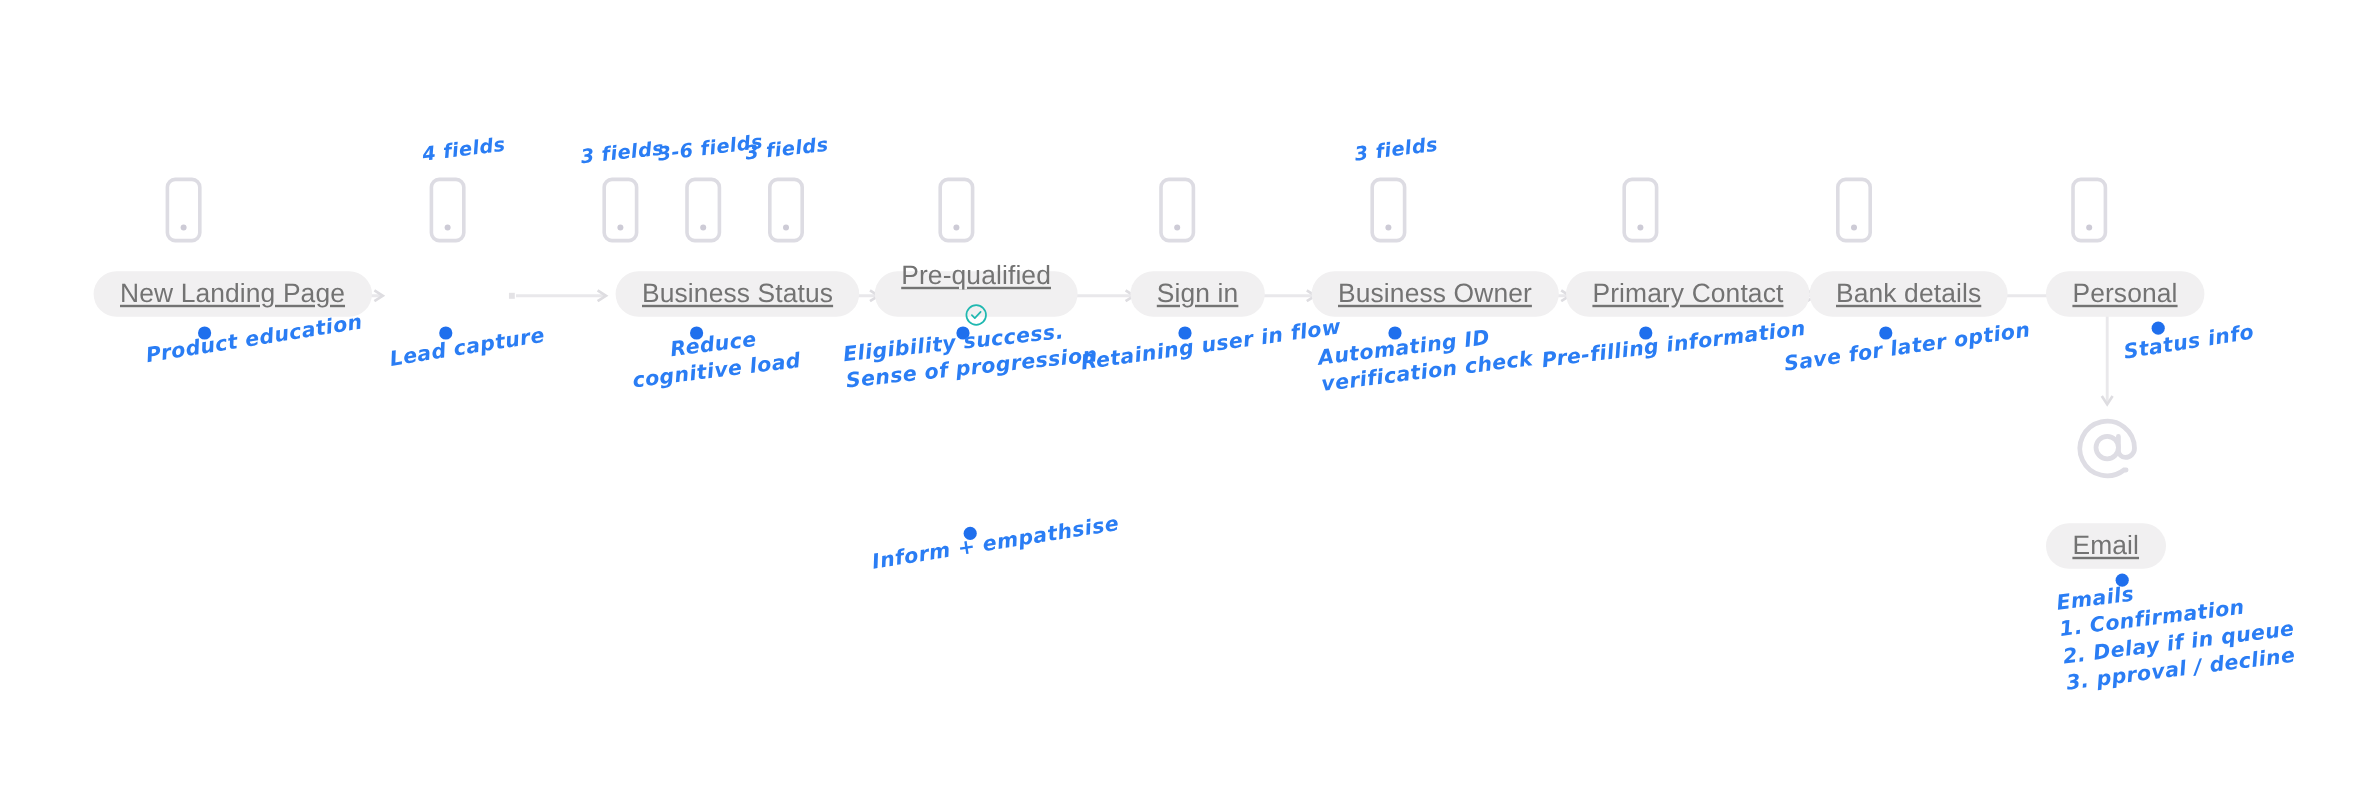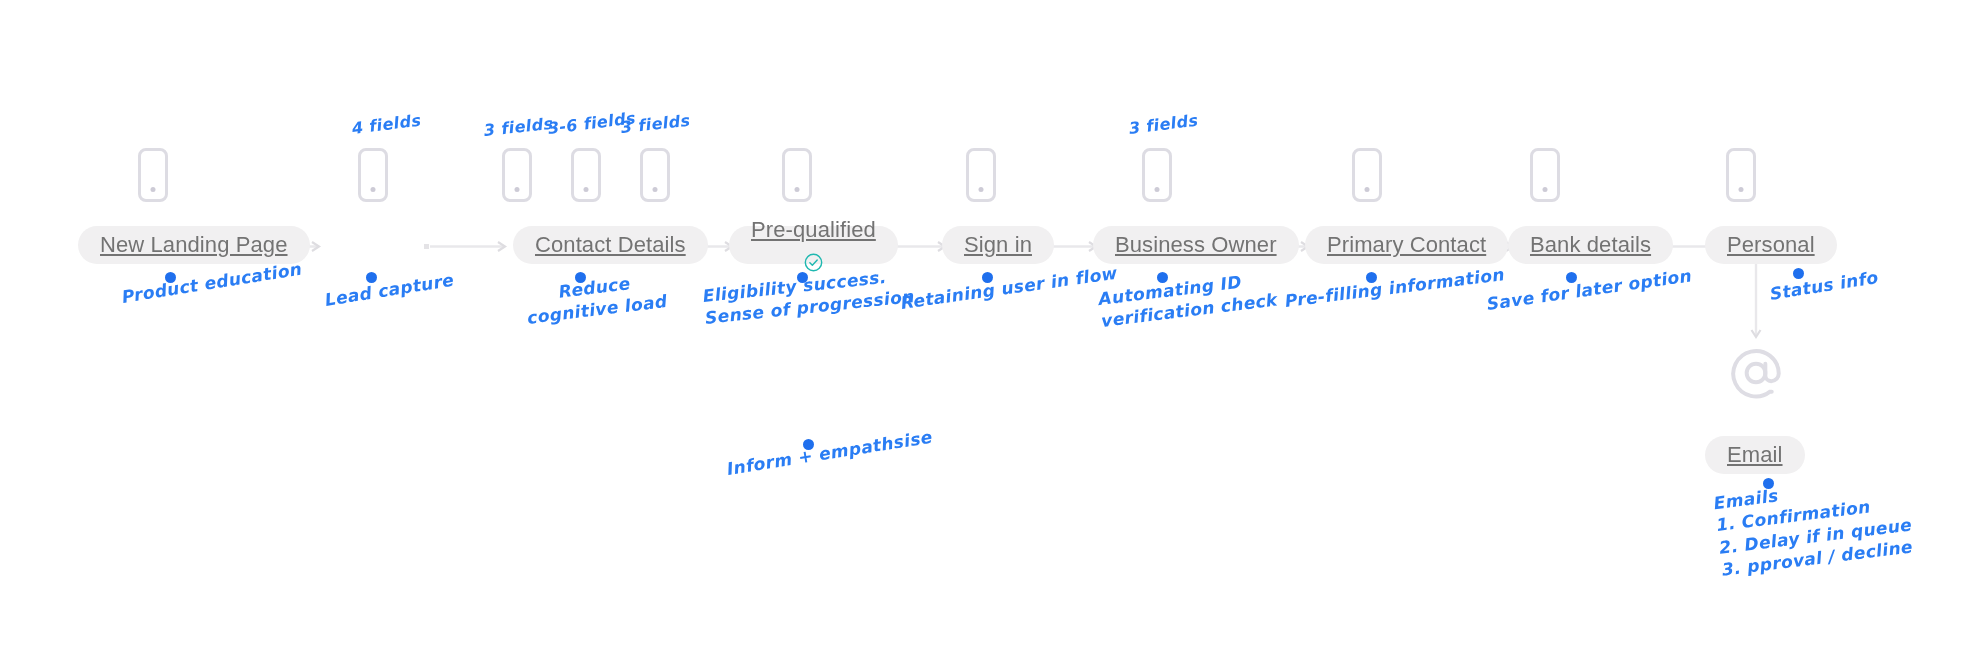--- a/index.html
+++ b/index.html
@@ -164,21 +164,21 @@
   <div class="hand small" style="left:548px;top:118px;transform:rotate(-7deg);">3-6 fields</div>
   <div class="hand small" style="left:621px;top:117px;transform:rotate(-6deg);">3 fields</div>
   <div class="hand small" style="left:1129px;top:118px;transform:rotate(-7deg);">3 fields</div>
 
   <div class="pill" style="left:78px;top:226px;">
     <span class="pill-label">New Landing Page</span>
   </div>
 
 
   <div class="pill" style="left:513px;top:226px;">
-    <span class="pill-label">Contact Details</span>
+    <span class="pill-label">Business Status</span>
   </div>
 
   <div class="pill" style="left:729px;top:226px;flex-direction:column;">
     <span class="pill-label">Pre-qualified</span>
     <svg class="status-ico" viewBox="0 0 20 20">
       <circle cx="10" cy="10" r="8.6" fill="none" stroke="#1fb8b0" stroke-width="1.5"></circle>
       <polyline points="6.2,10.2 8.8,12.8 13.9,7.3" fill="none" stroke="#1fb8b0" stroke-width="1.5" stroke-linecap="round" stroke-linejoin="round"></polyline>
     </svg>
   </div>
 

